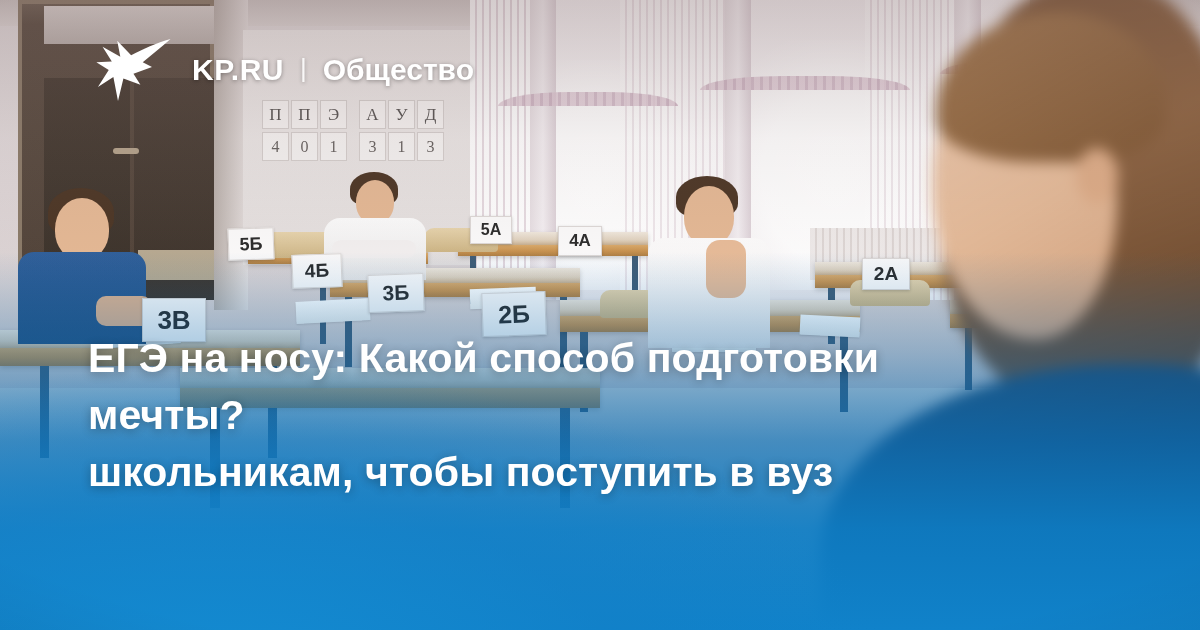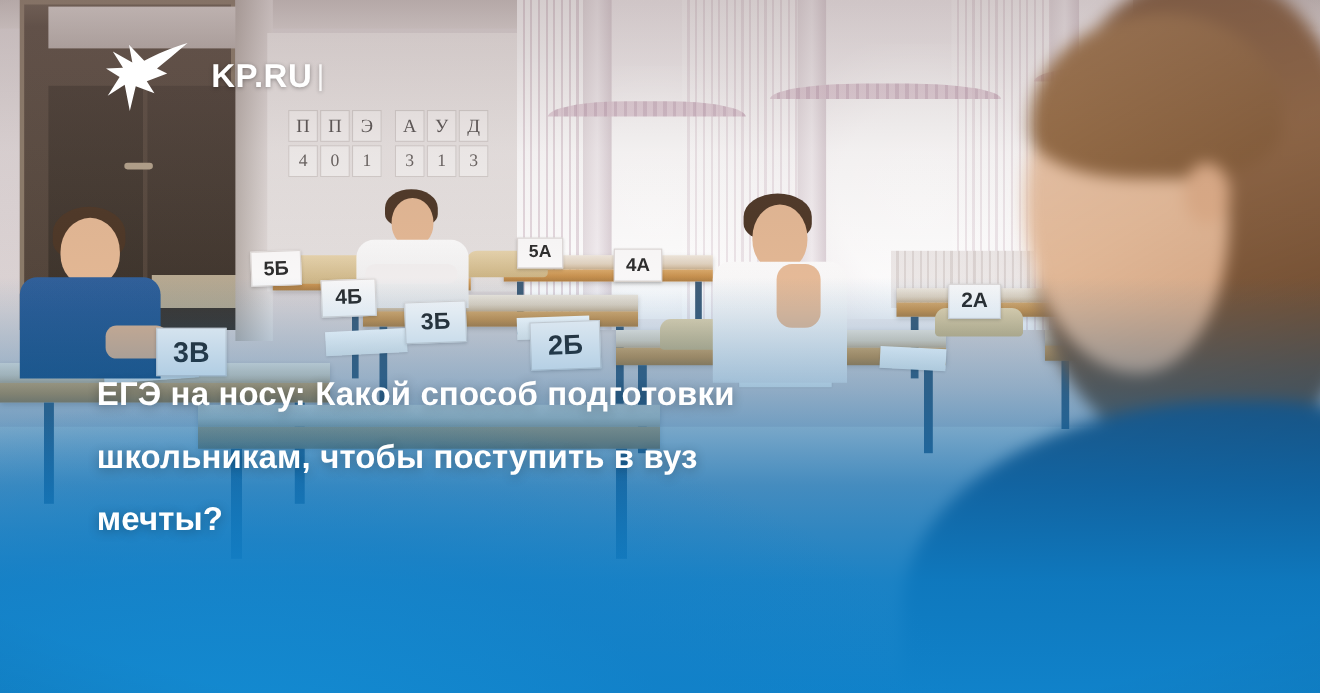--- a/index.html
+++ b/index.html
@@ -278,21 +278,21 @@
     left: 96px; top: 36px;
     display: flex;
     align-items: center;
     gap: 18px;
     z-index: 40;
   }
   .logo-bird { width: 78px; height: 68px; display: block; }
   .brand-text {
     display: flex;
     align-items: flex-start;
-    gap: 4px;
+    gap: 16px;
     color: #ffffff;
     text-shadow: 0 1px 4px rgba(0,0,0,.35);
   }
   .brand-name {
     font-size: 30px;
     font-weight: 700;
     letter-spacing: .5px;
   }
   .brand-sep {
     font-size: 26px;
@@ -305,21 +305,21 @@
   }
 
   
   .headline {
     position: absolute;
     left: 88px;
     top: 330px;
     width: 990px;
     z-index: 40;
     color: #ffffff;
-    font-size: 30px;
+    font-size: 41px;
     font-weight: 700;
     line-height: 57px;
     letter-spacing: .1px;
     text-shadow: 0 2px 10px rgba(0,0,0,.30);
   }
   .headline span { display: block; }
 </style>
 </head>
 <body>
 
@@ -479,22 +479,23 @@
 
   <div class="brand">
     <span>
       <svg class="logo-bird" viewBox="0 0 100 88" xmlns="http://www.w3.org/2000/svg" aria-hidden="true">
         <path fill="#ffffff" d="M96 4 C82 16 70 26 60 34 L72 40 L48 49 L57 63 L35 55 L28 84 L22 53 L2 66 L16 44 L0 34 L20 33 L8 14 L31 27 L27 6 L45 25 C60 17 78 9 96 4 Z"></path>
       </svg>
     </span>
     <span class="brand-text">
       <span class="brand-name">KP.RU</span>
       <span class="brand-sep">|</span>
+      <span class="brand-section">Общество</span>
     </span>
   </div>
 
   <div class="headline">
     <span>ЕГЭ на носу: Какой способ подготовки</span>
+    <span>мечты?</span>
     <span>школьникам, чтобы поступить в вуз</span>
-    <span>мечты?</span>
   </div>
 
 </div>
 
 </body></html>

